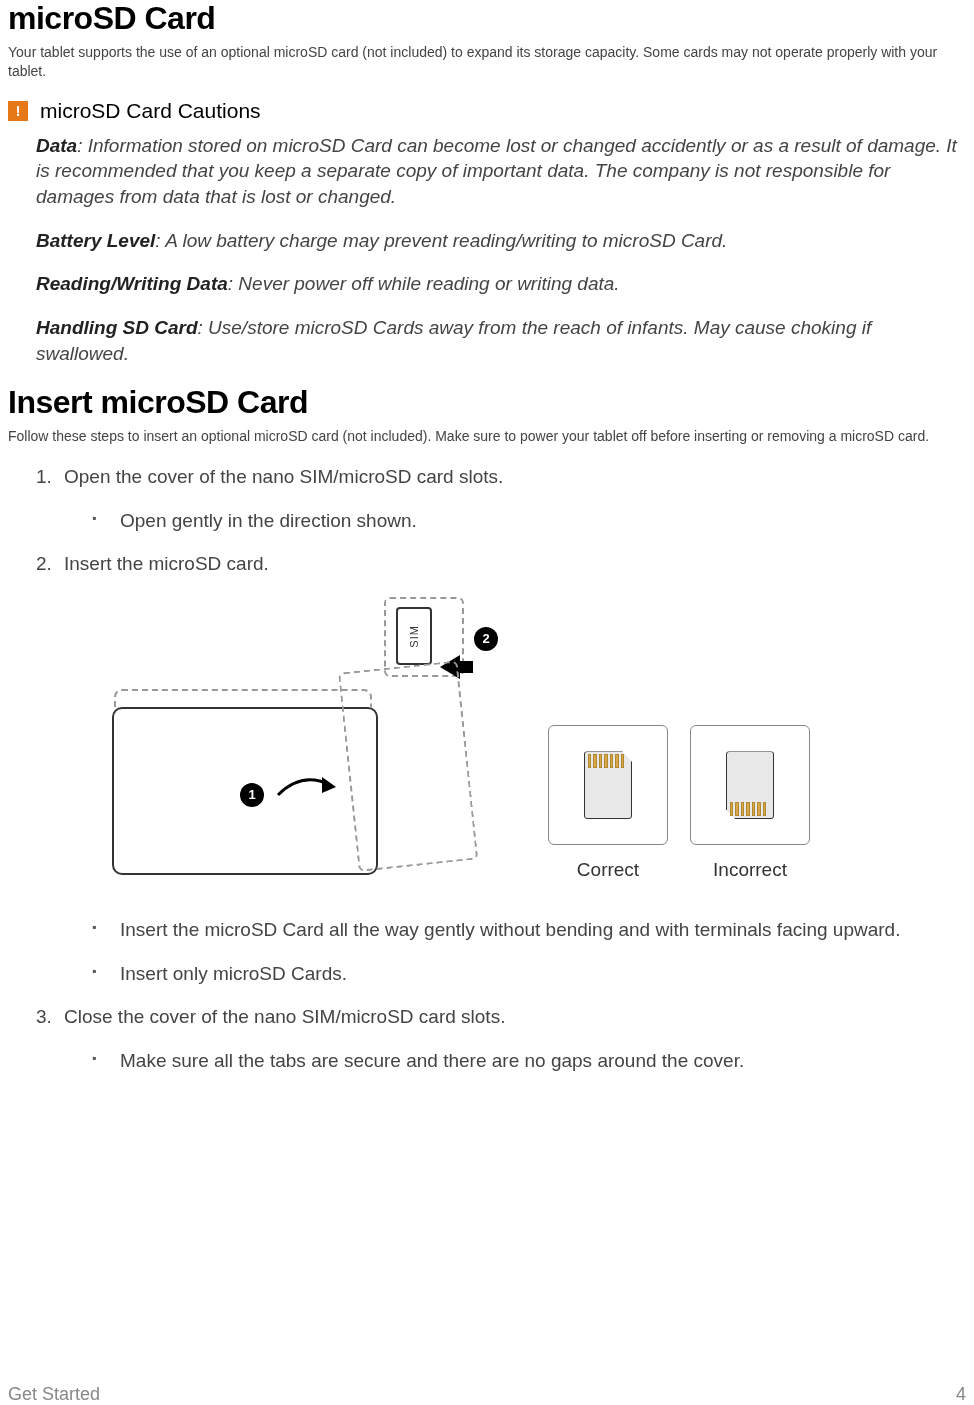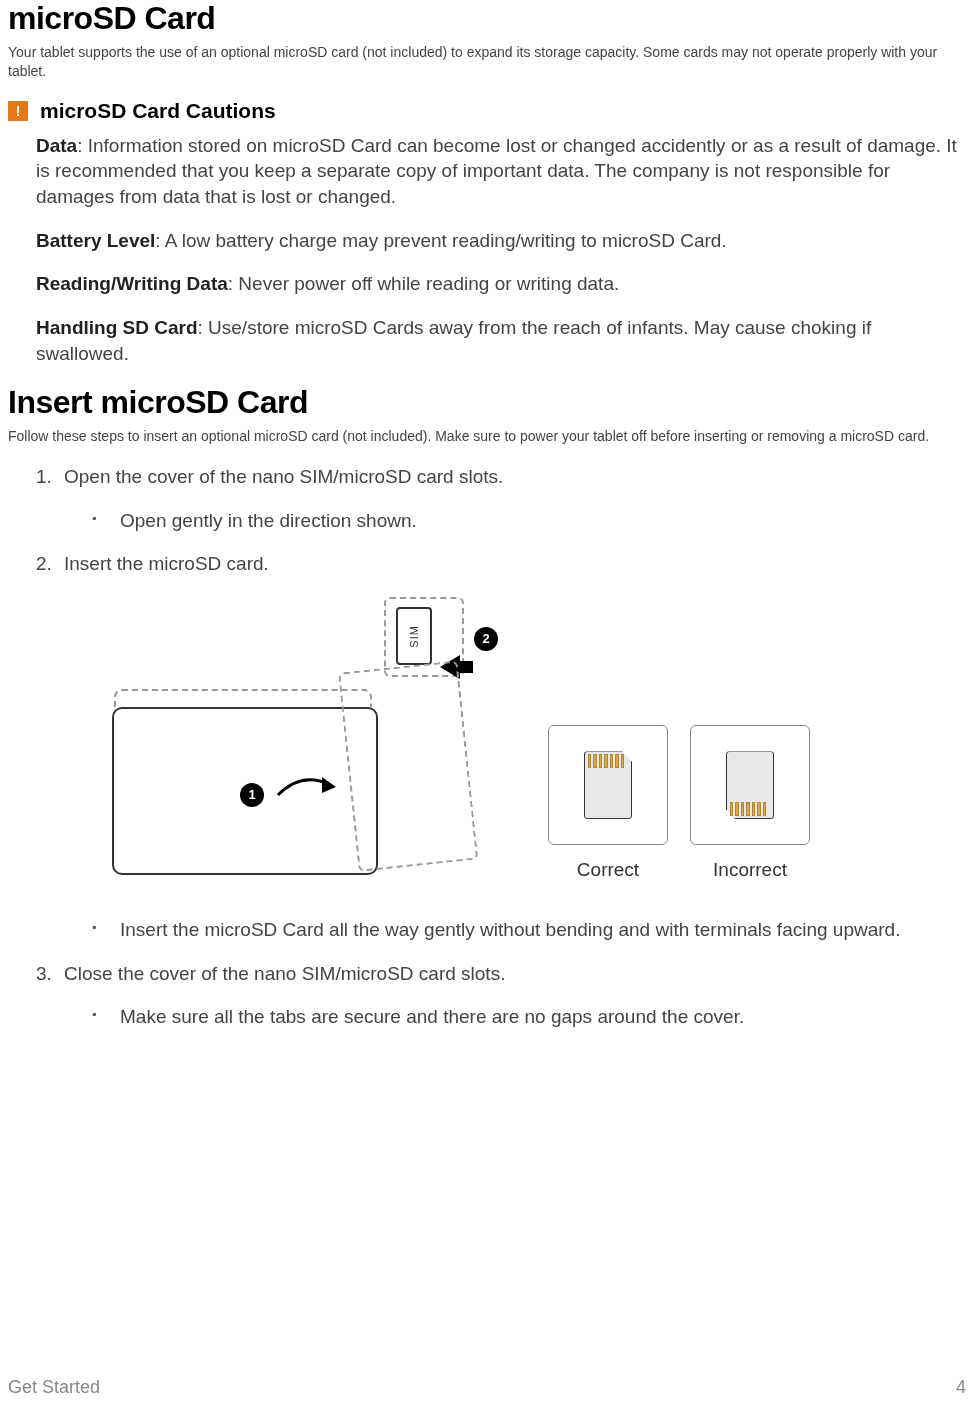--- a/index.html
+++ b/index.html
@@ -46,25 +46,26 @@
       display: flex;
       align-items: center;
       justify-content: center;
       color: #fff;
       font-weight: bold;
       font-size: 14px;
       flex-shrink: 0;
     }
     h2.cautions {
       font-size: 21px;
-      font-weight: bold;
+      font-weight: normal;
       color: #000;
     }
     .indent-block {
       padding-left: 28px;
+      font-style: italic;
     }
     .caution-item {
       font-size: 19px;
       color: #444;
       line-height: 1.35;
       margin-bottom: 18px;
     }
     .caution-item b {
       color: #222;
     }
@@ -277,21 +278,21 @@
     }
     .sdcard.flipped .sdcard-body {
       clip-path: polygon(0 0, 100% 0, 100% 100%, 20% 100%, 0 85%);
     }
     .card-label {
       font-size: 19px;
       color: #333;
     }
     .footer {
       position: absolute;
-      bottom: 7px;
+      bottom: 0;
       left: 8px;
       right: 8px;
       display: flex;
       justify-content: space-between;
       font-size: 18px;
       color: #888;
     }
   </style>
 </head>
 <body>
@@ -378,20 +379,21 @@
                   </div>
               </div>
             </div>
             <div class="card-label">Incorrect</div>
           </div>
         </div>
       </div>
 
       <ul class="sub">
         <li>Insert the microSD Card all the way gently without bending and with terminals facing upward.</li>
+        <li>Insert only microSD Cards.</li>
       </ul>
     </li>
     <li>
       <span class="num">3.</span>
       <span>Close the cover of the nano SIM/microSD card slots.</span>
       <ul class="sub">
         <li>Make sure all the tabs are secure and there are no gaps around the cover.</li>
       </ul>
     </li>
   </ol>

